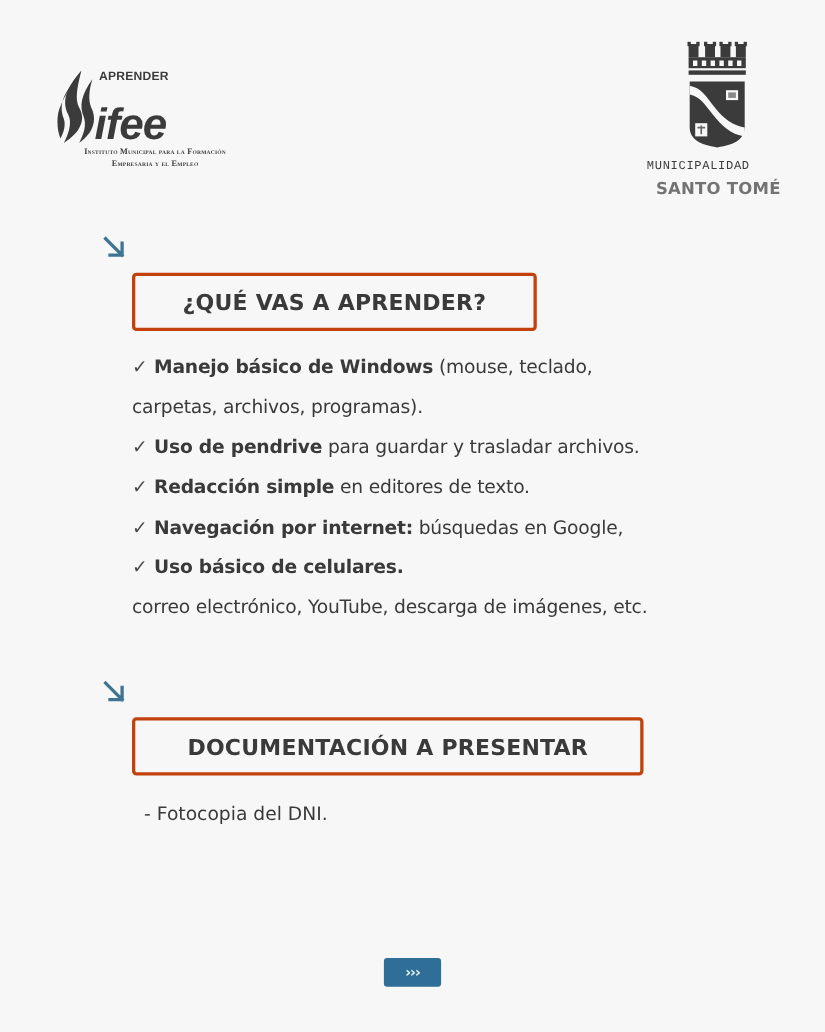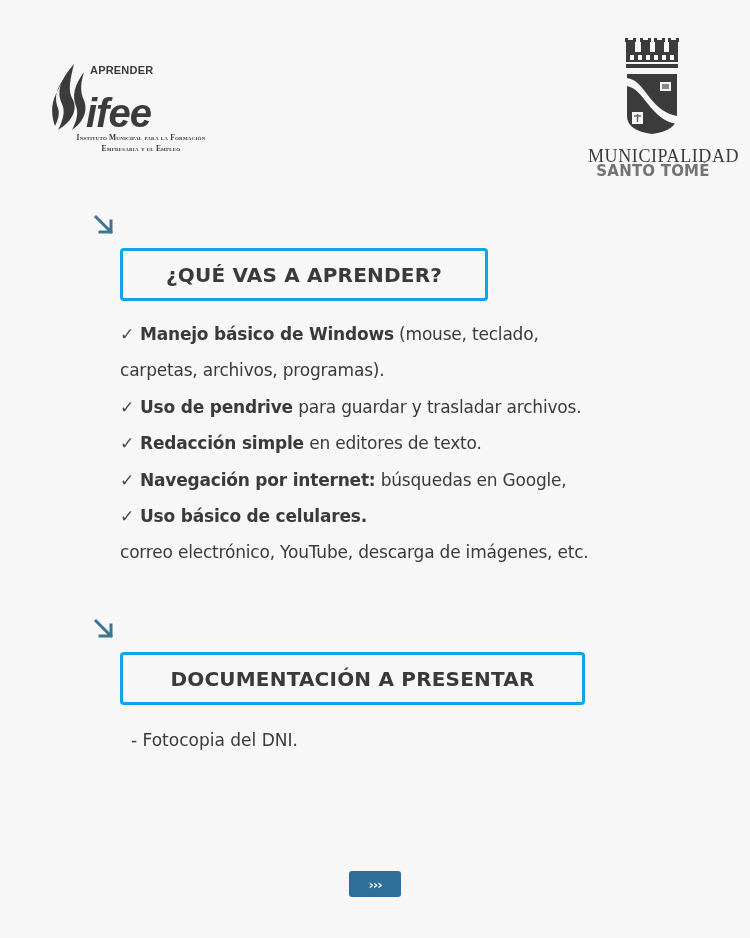--- a/index.html
+++ b/index.html
@@ -9,26 +9,26 @@
   .ifee{left:46px;top:60px;width:190px;height:100px;}
   .ifee .inst-top{position:absolute;left:44px;top:4px;font-family:"Liberation Sans",sans-serif;font-weight:700;font-size:11px;color:#3b3b3b;letter-spacing:0.2px;}
   .ifee .wordmark{position:absolute;left:40px;top:16px;font-family:"Liberation Sans",sans-serif;font-weight:900;font-style:italic;font-size:40px;color:#3b3b3b;letter-spacing:-1px;line-height:40px;margin-top:17px;}
   .ifee .sub1,.ifee .sub2{position:absolute;width:190px;text-align:center;font-family:"Liberation Serif",serif;font-weight:700;font-size:7.5px;color:#3b3b3b;font-variant:small-caps;letter-spacing:0.2px;}
   .ifee .sub1{left:0;top:73px;}
   .ifee .sub2{left:0;top:84px;}
   .flame{position:absolute;left:6px;top:2px;}
   
   .muni{left:588px;top:36px;width:130px;height:150px;}
   .muni .crest{position:absolute;left:36px;top:0;}
-  .muni .l1{position:absolute;left:0;top:110px;width:130px;text-align:right;font-family:Liberation Serif, serif;font-size:18px;color:#3b3b3b;letter-spacing:0.6px;}
+  .muni .l1{position:absolute;left:0;top:110px;width:130px;text-align:left;font-family:Liberation Mono, monospace;font-size:11px;color:#3b3b3b;letter-spacing:0.6px;}
   .muni .l2{position:absolute;left:0;top:126px;width:130px;text-align:center;font-family:"DejaVu Sans",sans-serif;font-weight:700;font-size:15px;color:#737373;letter-spacing:0.2px;}
   
   .arrow{width:22px;height:22px;}
   
-  .hbox{border:3px solid #0ea5e9;border-radius:4px;box-sizing:border-box;display:flex;align-items:center;justify-content:center;background:#f7f7f7;}
+  .hbox{border:3px solid #c2410c;border-radius:4px;box-sizing:border-box;display:flex;align-items:center;justify-content:center;background:#f7f7f7;}
   .hbox span{font-family:"DejaVu Sans",sans-serif;font-weight:700;font-size:20px;color:#3a3a3a;letter-spacing:0.2px;}
   
   .list{left:120px;top:316px;width:600px;}
   .line{font-family:"DejaVu Sans",sans-serif;font-size:17px;line-height:36.4px;color:#3a3a3a;white-space:nowrap;letter-spacing:-0.2px;}
   .line b{font-weight:700;}
   .check{display:inline-block;width:20px;font-size:17px;color:#4a4a4a;}
   .doc-item{left:120px;top:730px;font-family:"DejaVu Sans",sans-serif;font-size:17px;color:#3a3a3a;margin-left:11px;}
   .next{left:349px;top:871px;width:52px;height:26px;background:#2f6e97;border-radius:3px;display:flex;align-items:center;justify-content:center;color:#eaf2f7;font-family:"DejaVu Sans",sans-serif;font-weight:700;font-size:13px;letter-spacing:-1px;}
 </style>
 </head>

